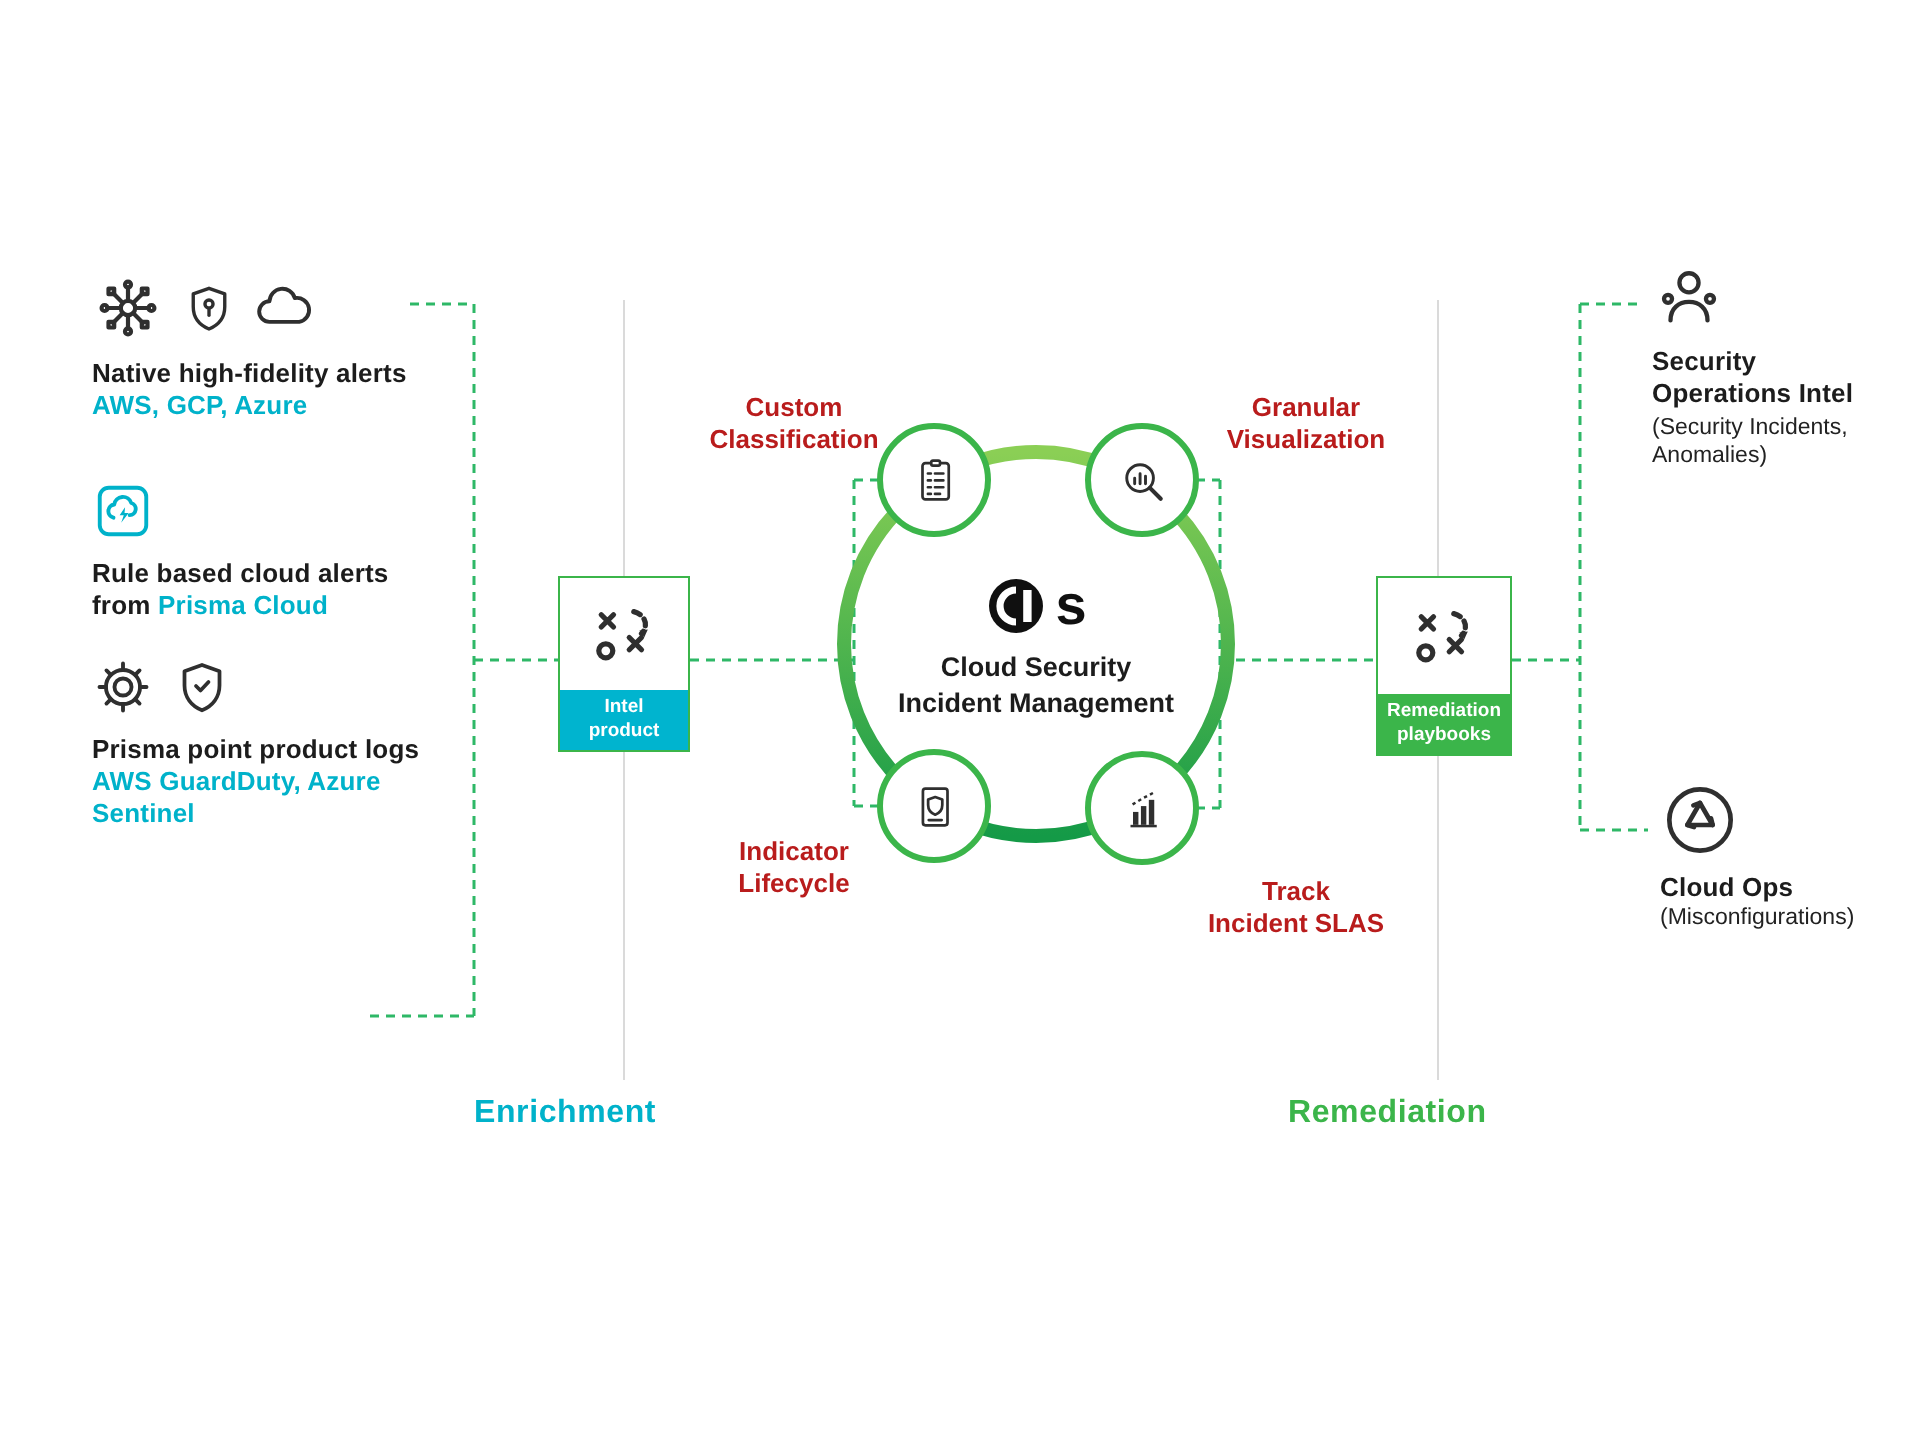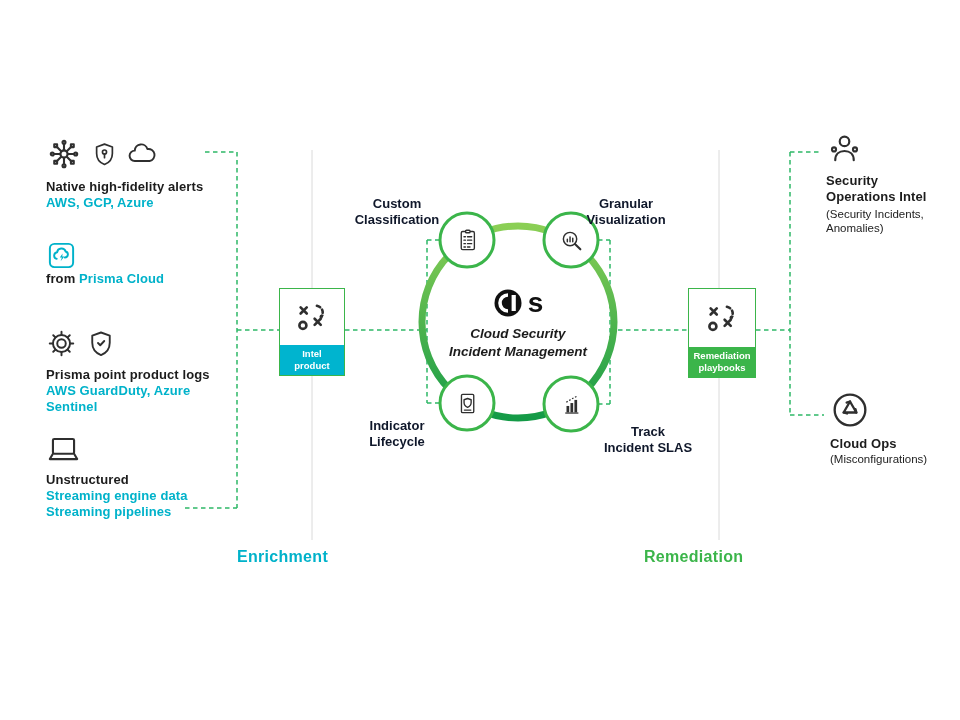--- a/index.html
+++ b/index.html
@@ -10,25 +10,25 @@
   .cyan  { color:#00b2ca; }
   .green { color:#3bb54a; }
   .small { font-size:11.5px; font-weight:400; color:#222; line-height:1.28; }
   .stage { font-size:16px; font-weight:700; letter-spacing:.3px; text-align:left; }
   .icons-row { display:flex; align-items:center; gap:9px; }
   .box { border:1.6px solid #3bb54a; background:#fff; display:flex; flex-direction:column; align-items:center; }
   .box .icon-area { flex:1; display:flex; align-items:center; justify-content:center; width:100%; }
   .box .bar { width:100%; color:#fff; font-size:9.5px; font-weight:700; text-align:center; line-height:1.25; padding:3px 1px; }
   .bar-cyan  { background:#00b4cf; }
   .bar-green { background:#3bb54a; }
-  .node-label { text-align:center; font-size:13px; font-weight:700; color:#0f172a; line-height:1.25; }
+  .node-label { text-align:center; font-size:13px; font-weight:700; color:#b91c1c; line-height:1.25; }
   .center-block { text-align:center; }
   .logo-row { display:flex; align-items:center; justify-content:center; gap:3px; height:38px; }
   .logo-s { font-size:28px; font-weight:700; color:#101010; line-height:1; }
-  .hub-title { font-size:13.5px; font-weight:700; color:#1c1c1c; line-height:1.3;font-style:italic; }
+  .hub-title { font-size:13.5px; font-weight:700; color:#1c1c1c; line-height:1.3; }
   svg { display:block; }
 </style>
 </head>
 <body>
 
 <div class="canvas">
 
   <svg class="abs" style="left:0;top:0" width="960" height="720" viewBox="0 0 960 720">
     <defs>
       <linearGradient id="ringGrad" x1="518" y1="226" x2="518" y2="418" gradientUnits="userSpaceOnUse">
@@ -103,20 +103,21 @@
   </div>
 
   <div class="abs" style="left:46px;top:240px;width:195px">
     <svg width="31" height="31" viewBox="0 0 24 24">
       <g stroke="#00b2ca" fill="none" stroke-width="1.5" stroke-linecap="round" stroke-linejoin="round">
         <rect x="3" y="3" width="18" height="18" rx="3.5"></rect>
         <path d="M8.3 14.6a2.6 2.6 0 0 1 .3-5.1 3.4 3.4 0 0 1 6.6-.6 2.4 2.4 0 0 1-.6 4.7"></path>
       </g>
       <path d="M12.8 10.5l-2.1 3.1h1.6l-1 2.9 2.9-3.7h-1.6z" fill="#00b2ca"></path>
     </svg>
+    <div class="t" style="margin-top:8px">Rule based cloud alerts</div>
     <div class="t"><span>from</span> <span class="cyan">Prisma Cloud</span></div>
   </div>
 
   <div class="abs" style="left:46px;top:328px;width:195px">
     <div class="icons-row">
       <svg width="31" height="31" viewBox="0 0 24 24">
         <g stroke="#2f2f2f" fill="none" stroke-width="1.5" stroke-linecap="round" stroke-linejoin="round">
           <circle cx="12" cy="12" r="3.3"></circle>
           <circle cx="12" cy="12" r="6.6"></circle>
           <path d="M12 5.4V2.9M12 21.1v-2.5M5.4 12H2.9M21.1 12h-2.5M7.3 7.3 5.6 5.6M16.7 16.7l1.7 1.7M16.7 7.3l1.7-1.7M7.3 16.7l-1.7 1.7"></path>
@@ -127,31 +128,20 @@
           <path d="M12 2.8 19 5.3V11c0 4.8-2.9 8.2-7 9.9C7.9 19.2 5 15.8 5 11V5.3Z"></path>
           <path d="M9.6 11.2l1.8 1.8 3.2-3.4"></path>
         </g>
       </svg>
     </div>
     <div class="t" style="margin-top:8px">Prisma point product logs</div>
     <div class="t cyan">AWS GuardDuty, Azure</div>
     <div class="t cyan">Sentinel</div>
   </div>
 
-  <div class="abs" style="left:46px;top:434px;width:195px">
-    <svg width="35" height="31" viewBox="0 0 24 22">
-      <g stroke="#2f2f2f" fill="none" stroke-width="1.5" stroke-linecap="round" stroke-linejoin="round">
-        <rect x="4.5" y="3.5" width="15" height="10.5" rx="1"></rect>
-        <path d="M4.5 14 2.3 17.8h19.4L19.5 14"></path>
-      </g>
-    </svg>
-    <div class="t" style="margin-top:7px">Unstructured</div>
-    <div class="t cyan">Streaming engine data</div>
-    <div class="t cyan">Streaming pipelines</div>
-  </div>
 
   <div class="abs box" style="left:279px;top:288px;width:66px;height:88px">
     <div class="icon-area">
       <svg width="42" height="42" viewBox="0 0 24 24">
         <g stroke="#2f2f2f" fill="none" stroke-width="1.5" stroke-linecap="round" stroke-linejoin="round">
           <path d="M5.5 6.5 9 10M9 6.5 5.5 10"></path>
           <path d="M13.5 13 17 16.5M17 13l-3.5 3.5"></path>
           <circle cx="6.8" cy="16.8" r="2"></circle>
           <path d="M14.8 5.6c3.4.9 4.3 4.1 2.2 6.3" stroke-dasharray="2 1.7"></path>
         </g>
@@ -231,29 +221,29 @@
       </g>
       <path d="M7 9.8 12 6.8 17 4.2" stroke="#2f2f2f" fill="none" stroke-width="1.2" stroke-dasharray="1.6 1.6"></path>
       <path d="M6 20.2h12.6" stroke="#2f2f2f" fill="none" stroke-width="1.2"></path>
     </svg>
   </div>
 
   <div class="abs node-label" style="left:337px;top:196px;width:120px">
     <div>Custom</div>
     <div>Classification</div>
   </div>
-  <div class="abs node-label" style="left:561px;top:196px;width:130px">
+  <div class="abs node-label" style="left:588px;top:196px;width:130px">
     <div>Granular</div>
     <div>Visualization</div>
   </div>
   <div class="abs node-label" style="left:337px;top:418px;width:120px">
     <div>Indicator</div>
     <div>Lifecycle</div>
   </div>
-  <div class="abs node-label" style="left:578px;top:424px;width:140px">
+  <div class="abs node-label" style="left:578px;top:438px;width:140px">
     <div>Track</div>
     <div>Incident SLAS</div>
   </div>
 
   <div class="abs" style="left:826px;top:130px;width:132px">
     <svg width="37" height="37" viewBox="0 0 24 24">
       <g stroke="#2f2f2f" fill="none" stroke-width="1.4" stroke-linecap="round" stroke-linejoin="round">
         <circle cx="12" cy="7.4" r="3.1"></circle>
         <path d="M6 19.6c0-4 2.7-6 6-6s6 2 6 6"></path>
         <circle cx="5.2" cy="12.6" r="1.3"></circle>

